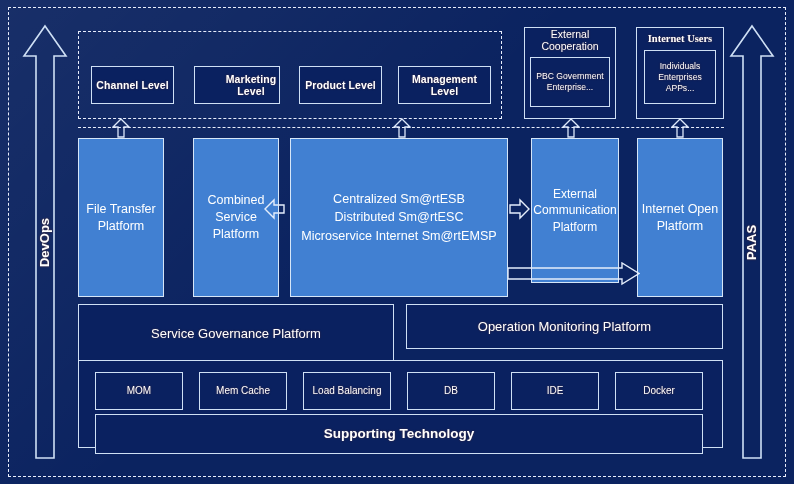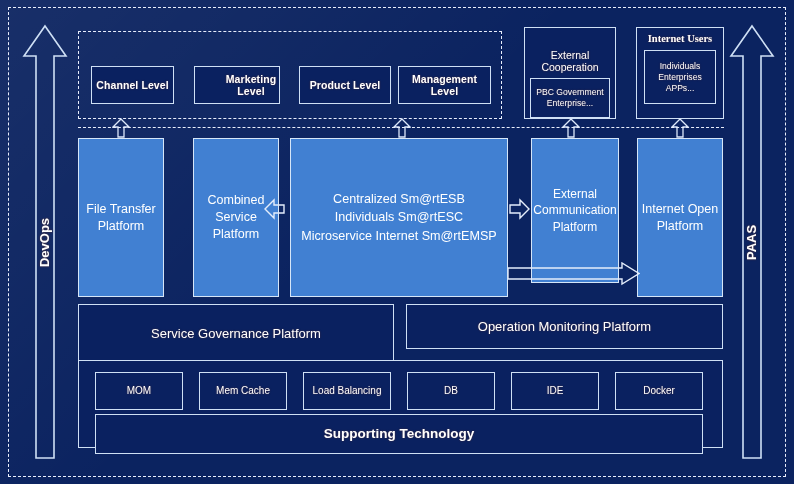--- a/index.html
+++ b/index.html
@@ -96,28 +96,28 @@
   </div>
 
   <div class="abs dashed-group" style="left:78px;top:31px;width:424px;height:88px;"></div>
 
   <div class="abs box navy top-chan" style="left:91px;top:66px;width:83px;height:38px;">
     <span class="lbl txt-shadow">Channel Level</span>
   </div>
   <div class="abs box navy top-chan" style="left:194px;top:66px;width:86px;height:38px;padding-left:28px;">
     <span class="lbl txt-shadow">Marketing Level</span>
   </div>
-  <div class="abs box navy top-chan" style="left:299px;top:66px;width:92px;height:38px;align-items:center;">
+  <div class="abs box navy top-chan" style="left:299px;top:66px;width:83px;height:38px;align-items:center;">
     <span class="lbl txt-shadow">Product Level</span>
   </div>
   <div class="abs box navy top-chan" style="left:398px;top:66px;width:93px;height:38px;">
     <span class="lbl txt-shadow">Management Level</span>
   </div>
 
-  <div class="abs box navy" style="left:524px;top:27px;width:92px;height:92px;flex-direction:column;justify-content:flex-start;padding-top:21px;">
+  <div class="abs box navy" style="left:524px;top:27px;width:92px;height:92px;flex-direction:column;justify-content:flex-start;padding-top:0;">
     <span class="grp-title txt-shadow">External Cooperation</span>
     <div class="box navy grp-inner" style="margin-top:5px;width:78px;height:48px;">
       <span class="txt-shadow">PBC Government Enterprise...</span>
     </div>
   </div>
 
   <div class="abs box navy" style="left:636px;top:27px;width:88px;height:92px;flex-direction:column;justify-content:flex-start;padding-top:5px;">
     <span class="grp-title bold txt-shadow">Internet Users</span>
     <div class="box navy grp-inner" style="margin-top:5px;width:70px;height:52px;">
       <span class="txt-shadow">Individuals Enterprises APPs...</span>
@@ -157,21 +157,21 @@
 
   <div class="abs" style="left:263px;top:196px;width:22px;height:26px;">
     <svg width="22" height="26" viewBox="0 0 22 26">
         <polygon points="2,13 11,4 11,9 21,9 21,17 11,17 11,22" fill="none" stroke="#e4edfb" stroke-width="1.4"></polygon>
       </svg>
   </div>
 
   <div class="abs box solid-blue center-txt" style="left:290px;top:138px;width:218px;height:159px;">
     <div>
       <div>Centralized Sm@rtESB</div>
-      <div>Individuals Sm@rtESC</div>
+      <div>Distributed Sm@rtESC</div>
       <div>Microservice Internet Sm@rtEMSP</div>
     </div>
   </div>
 
   <div class="abs" style="left:509px;top:196px;width:22px;height:26px;">
     <svg width="22" height="26" viewBox="0 0 22 26">
         <polygon points="20,13 11,4 11,9 1,9 1,17 11,17 11,22" fill="none" stroke="#e4edfb" stroke-width="1.4"></polygon>
       </svg>
   </div>
 

